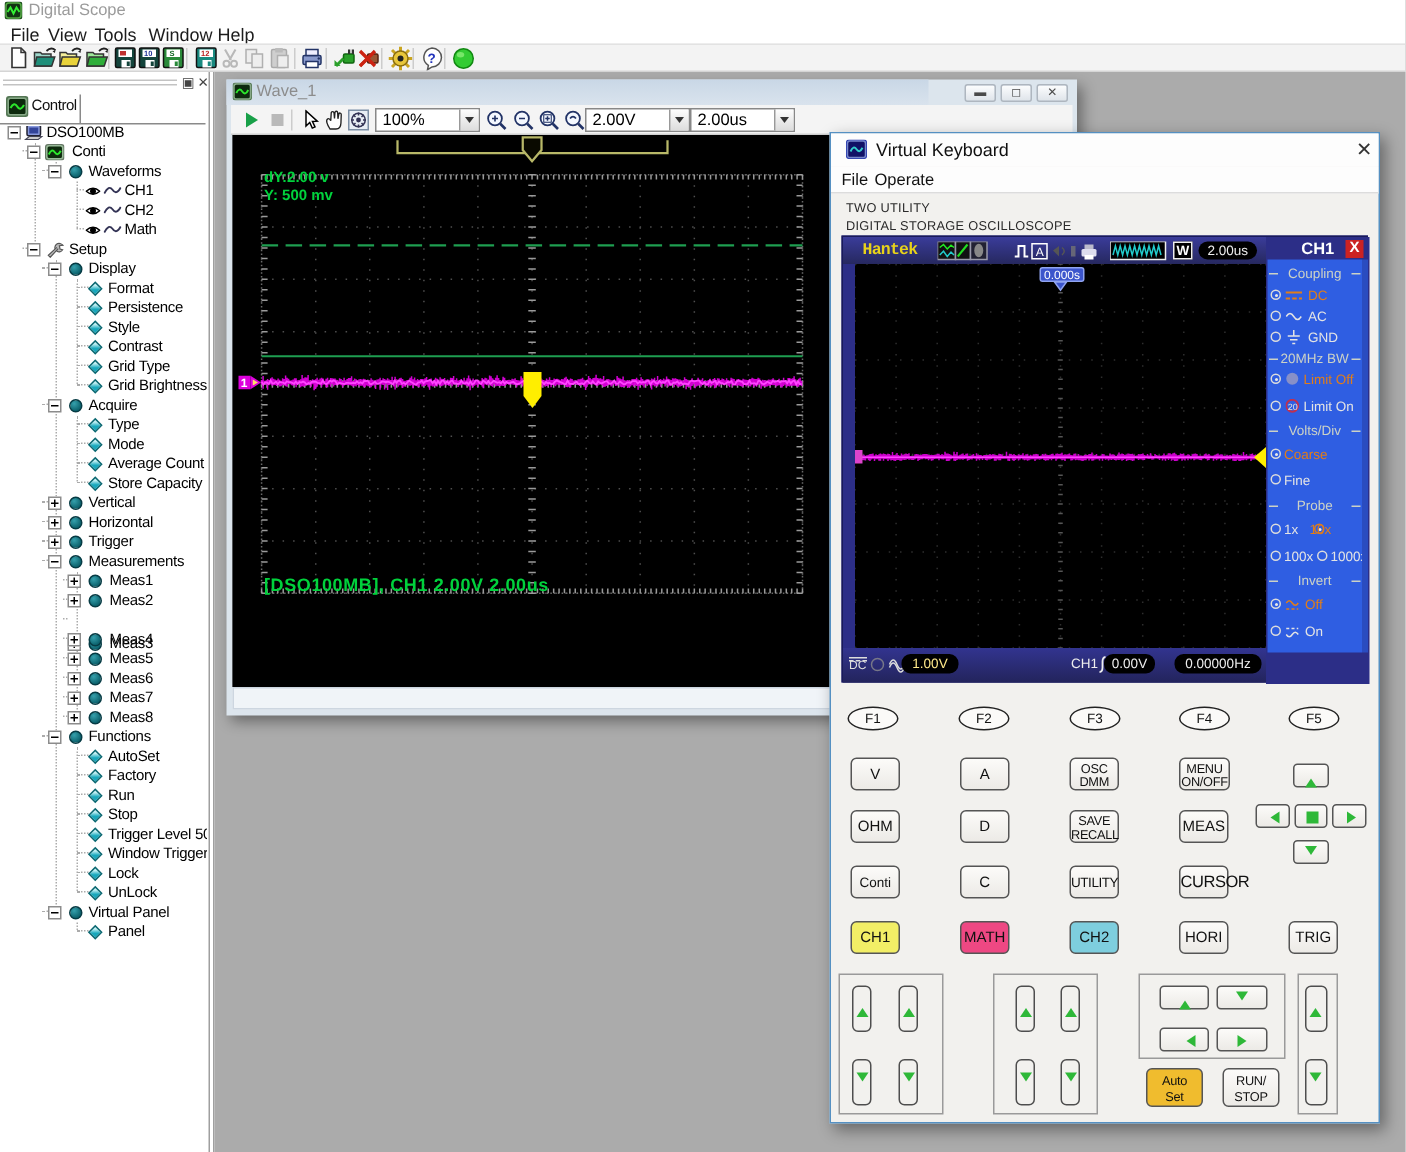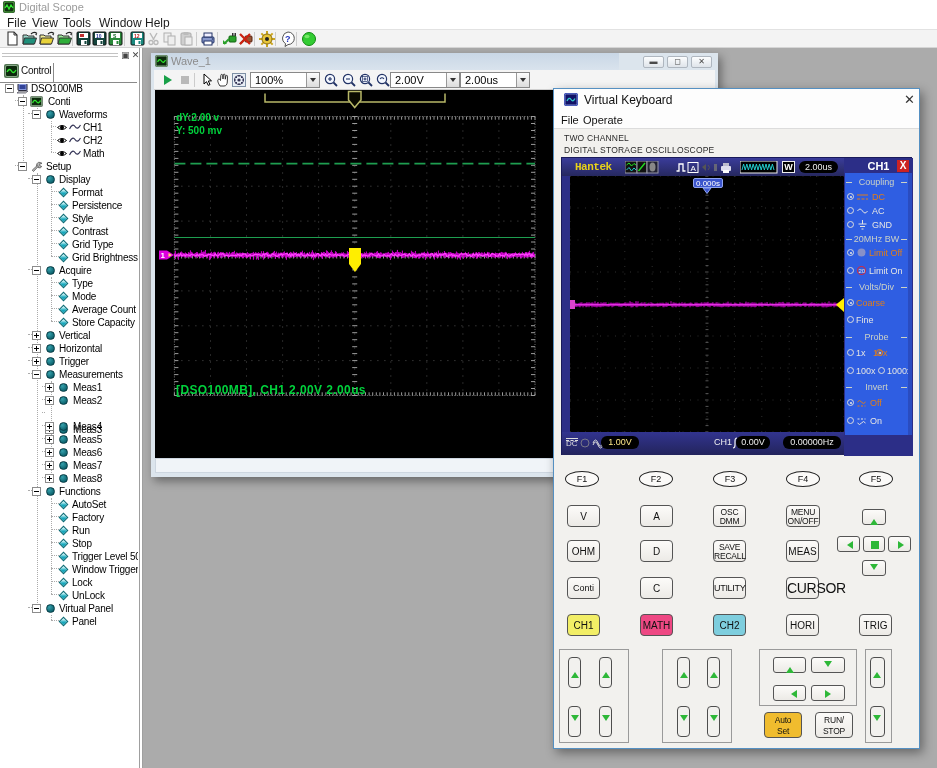--- a/index.html
+++ b/index.html
@@ -627,21 +627,21 @@
         <rect x="1" y="1" width="12" height="11" rx="1.5" fill="#111166" stroke="#7788cc" stroke-width="1"></rect>
         <path d="M3 8 Q5 3.5 7 6.5 Q9 9.5 11 5.5" stroke="#33cccc" stroke-width="1.3" fill="none"></path>
       </svg>
   <div class="a txt">Virtual Keyboard</div>
   <div class="a x">✕</div>
  </div>
  <div class="a mb">
       <span style="left:7px">File</span>
       <span style="left:29px">Operate</span>
     </div>
- <div class="a lbl2" style="left:10px;top:44px">TWO CHANNEL</div>
+ <div class="a lbl2" style="left:10px;top:44px">TWO UTILITY</div>
  <div class="a lbl2" style="left:10px;top:56px">DIGITAL STORAGE OSCILLOSCOPE</div>
  <div class="a" id="scope">
   <div class="a" style="left:0;top:0;width:283px;height:18px;background:linear-gradient(#3a3c9a,#26285f)"></div>
       <div class="a" style="left:13px;top:3px;font-size:11px;font-weight:bold;color:#e8d21a;letter-spacing:-.5px;font-family:'Liberation Mono',monospace">Hantek</div>
       <svg class="a" style="left:63px;top:3px" width="34" height="13">
         <rect x="0" y="0" width="12" height="12" fill="#111" stroke="#99a" stroke-width="1"></rect>
         <path d="M1.5 4 L4 2 L6.5 5 L9 2.5 L11 4" stroke="#2e2" stroke-width="1" fill="none"></path>
         <path d="M1.5 9 L4 6.5 L6.5 10 L9 7 L11 9" stroke="#2cc" stroke-width="1" fill="none"></path>
         <rect x="12" y="0" width="10" height="12" fill="#111" stroke="#99a" stroke-width="1"></rect>
         <path d="M13.5 10 L20 2" stroke="#2d2" stroke-width="1.4"></path>
@@ -812,21 +812,21 @@
     <div class="kbtn" style="left:86px;top:416px;width:33px">A</div>
     <div class="kbtn two" style="left:159px;top:416px;width:33px">OSC<br>DMM</div>
     <div class="kbtn two" style="left:232px;top:416px;width:34px">MENU<br>ON/OFF</div>
     <div class="kbtn" style="left:13px;top:451px;width:33px">OHM</div>
     <div class="kbtn" style="left:86px;top:451px;width:33px">D</div>
     <div class="kbtn two" style="left:159px;top:451px;width:33px">SAVE<br>RECALL</div>
     <div class="kbtn" style="left:232px;top:451px;width:33px">MEAS</div>
     <div class="kbtn" style="left:13px;top:488px;width:33px;font-size:9px">Conti</div>
     <div class="kbtn" style="left:86px;top:488px;width:33px">C</div>
     <div class="kbtn" style="left:159px;top:488px;width:33px;font-size:9px;letter-spacing:-.3px">UTILITY</div>
-    <div class="kbtn" style="left:232px;top:488px;width:33px;font-size:14px;letter-spacing:-.3px">CURSOR</div>
+    <div class="kbtn" style="left:232px;top:488px;width:33px;font-size:11px;letter-spacing:-.3px">CURSOR</div>
     <div class="kbtn" style="left:13px;top:525px;width:33px;background:#f2ee66">CH1</div>
     <div class="kbtn" style="left:86px;top:525px;width:33px;background:#ee4883">MATH</div>
     <div class="kbtn" style="left:159px;top:525px;width:33px;background:#7ecede">CH2</div>
     <div class="kbtn" style="left:232px;top:525px;width:33px">HORI</div>
     <div class="kbtn" style="left:305px;top:525px;width:33px">TRIG</div>
     <div class="arr up" style="left:308px;top:420px"></div>
     <div class="arr lf" style="left:283px;top:447px;width:23px"></div>
     <div class="arr sq" style="left:309px;top:447px;width:22px"></div>
     <div class="arr rt" style="left:334px;top:447px;width:23px"></div>
     <div class="arr dn" style="left:308px;top:471px"></div>

